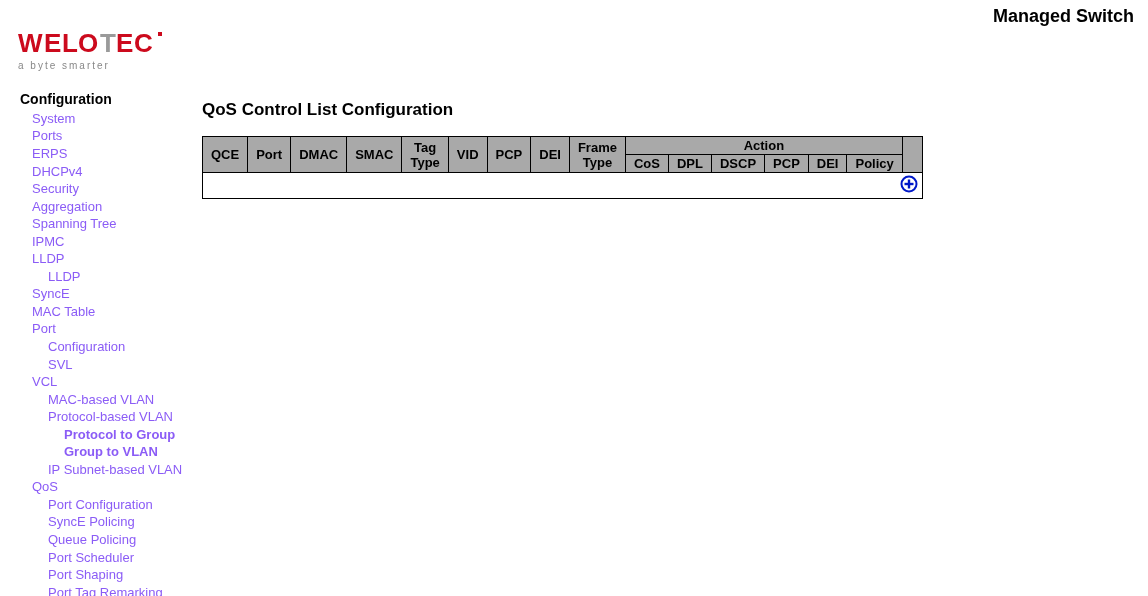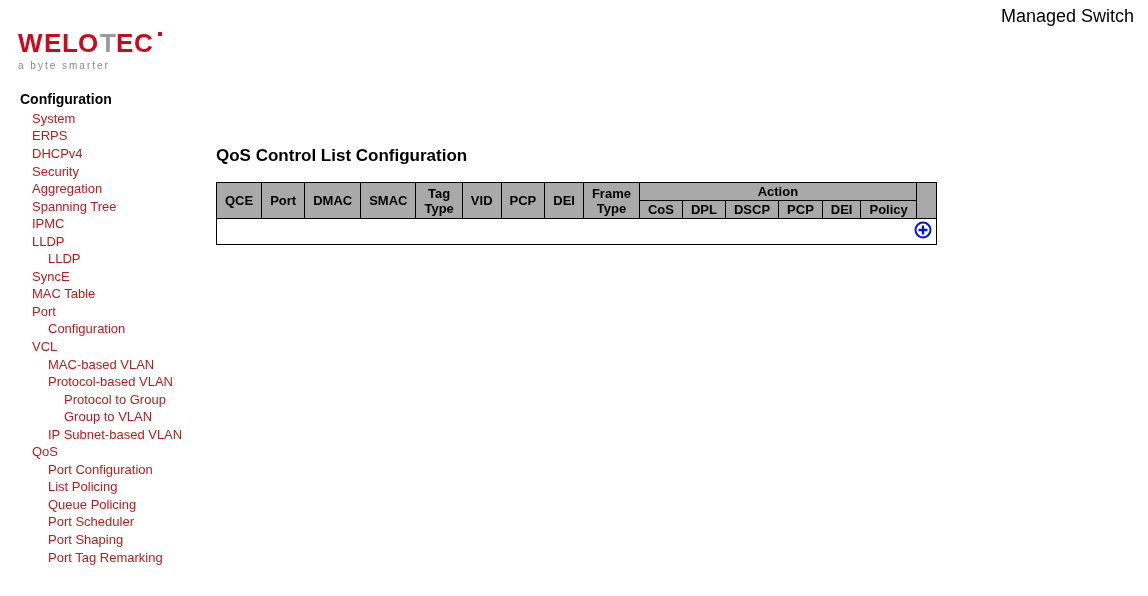--- a/index.html
+++ b/index.html
@@ -11,21 +11,21 @@
     width: 1148px;
     height: 596px;
     position: relative;
     overflow: hidden;
   }
   .top-title {
     position: absolute;
     top: 6px;
     right: 14px;
     font-size: 18px;
-    font-weight: normal;
+    font-weight: bold;
   }
   .logo {
     position: absolute;
     left: 18px;
     top: 28px;
   }
   .logo svg { display: block; }
   .logo-tagline {
     font-size: 10px;
     color: #888;
@@ -42,33 +42,32 @@
     line-height: 1.35;
   }
   .sidebar .heading {
     font-weight: bold;
     color: #000;
     font-size: 14px;
     margin-bottom: 1px;
   }
   .sidebar .item {
     font-size: 13px;
-    color: #b91c1c;
+    color: #8b5cf6;
     cursor: pointer;
     white-space: nowrap;
   }
   .lvl1 { padding-left: 12px; }
   .lvl2 { padding-left: 28px; }
-  .lvl3 { padding-left: 44px; }
+  .lvl3 { padding-left: 44px; font-weight: bold; }
   .main {
     position: absolute;
-    left: 216px;
+    left: 202px;
     top: 100px;
     right: 10px;
-    margin-top: 46px;
   }
   .main h1 {
     font-size: 17px;
     font-weight: bold;
     margin-bottom: 16px;
   }
   table.qcl {
     border-collapse: collapse;
     font-size: 13px;
     padding-left: 29px;
@@ -111,41 +110,43 @@
     </g>
     <rect x="140" y="4" width="4" height="4" fill="#cc0a1d"></rect>
   </svg>
   <div class="logo-tagline">a byte smarter</div>
 </div>
 
 <nav class="sidebar">
   <div class="heading">Configuration</div>
   <div id="sidebar-items">
       <div class="item lvl1">System</div>
+      <div class="item lvl1">Ports</div>
       <div class="item lvl1">ERPS</div>
       <div class="item lvl1">DHCPv4</div>
       <div class="item lvl1">Security</div>
       <div class="item lvl1">Aggregation</div>
       <div class="item lvl1">Spanning Tree</div>
       <div class="item lvl1">IPMC</div>
       <div class="item lvl1">LLDP</div>
       <div class="item lvl2">LLDP</div>
       <div class="item lvl1">SyncE</div>
       <div class="item lvl1">MAC Table</div>
       <div class="item lvl1">Port</div>
       <div class="item lvl2">Configuration</div>
+      <div class="item lvl2">SVL</div>
       <div class="item lvl1">VCL</div>
       <div class="item lvl2">MAC-based VLAN</div>
       <div class="item lvl2">Protocol-based VLAN</div>
       <div class="item lvl3">Protocol to Group</div>
       <div class="item lvl3">Group to VLAN</div>
       <div class="item lvl2">IP Subnet-based VLAN</div>
       <div class="item lvl1">QoS</div>
       <div class="item lvl2">Port Configuration</div>
-      <div class="item lvl2">List Policing</div>
+      <div class="item lvl2">SyncE Policing</div>
       <div class="item lvl2">Queue Policing</div>
       <div class="item lvl2">Port Scheduler</div>
       <div class="item lvl2">Port Shaping</div>
       <div class="item lvl2">Port Tag Remarking</div>
     </div>
 </nav>
 
 <main class="main">
   <h1>QoS Control List Configuration</h1>
   <table class="qcl">

